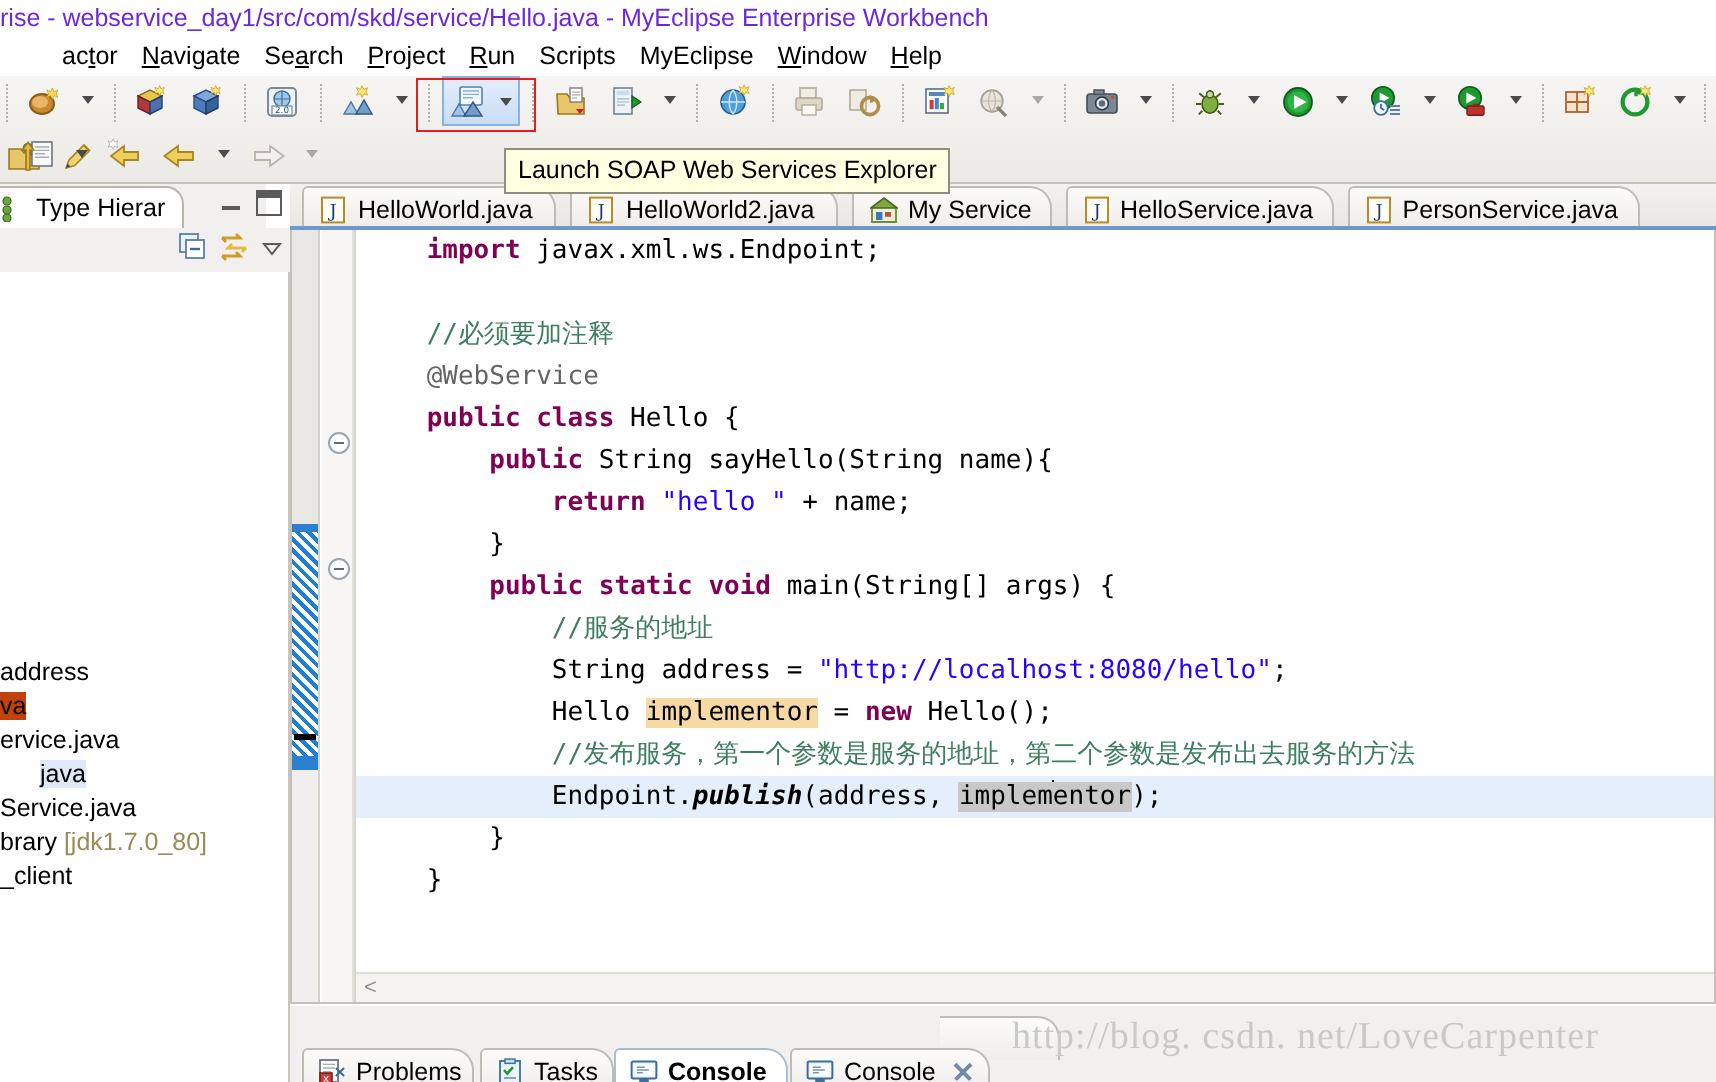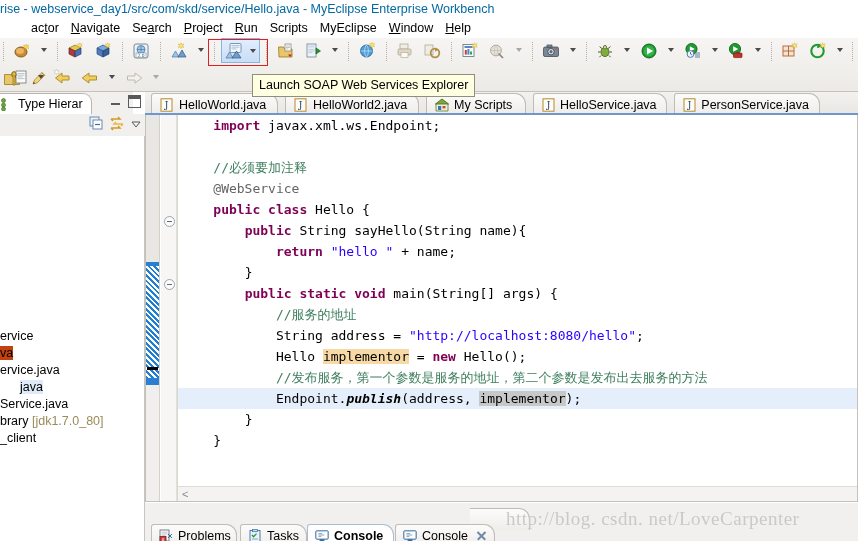--- a/index.html
+++ b/index.html
@@ -10,21 +10,21 @@
     font-family: "Liberation Sans", sans-serif;
     font-size: 12px;
     color: #000;
   }
   #app { position: relative; width: 858px; height: 541px; }
 
   
   .titlebar {
     position: absolute; left: 0; top: 0; width: 858px; height: 18px;
     background: #ffffff;
-    font-size: 12.5px; color: #0369a1;
+    font-size: 12.5px; color: #6d28d9;
     white-space: nowrap; overflow: hidden;
     padding-left: 0px; line-height: 18px;
   }
 
   
   .menubar {
     position: absolute; left: 0; top: 18px; width: 858px; height: 20px;
     background: #ffffff;
     white-space: nowrap; overflow: hidden;
     line-height: 20px;
@@ -674,21 +674,21 @@
         <span class="ic" style="width:12px;height:12px">
           <svg width="12" height="12" viewBox="0 0 12 12">
             <polygon points="2,4 10,4 6,9" fill="none" stroke="#5a5a5a" stroke-width="1"></polygon>
           </svg>
         </span>
       </div>
     </div>
 
     <div class="lv-body">
       <div class="tree" id="tree">
-          <div class="tree-row"><span>ervice</span></div>
+          <div class="tree-row"><span>address</span></div>
           <div class="tree-row"><span class="sel">va</span></div>
           <div class="tree-row"><span>ervice.java</span></div>
           <div class="tree-row"><span class="sel2">java</span></div>
           <div class="tree-row"><span>Service.java</span></div>
           <div class="tree-row"><span>brary </span><span class="dimtxt">[jdk1.7.0_80]</span></div>
           <div class="tree-row"><span>_client</span></div>
         </div>
     </div>
   </div>
 
@@ -714,21 +714,21 @@
         </div>
         <div class="ed-tab inactive" style="left: 281px; width: 100px;">
           <span class="ic" style="width: 14px; height: 14px;">
             <svg width="14" height="14" viewBox="0 0 14 14">
       <polygon points="7,1.5 13,6 13,13 1,13 1,6" fill="#e9f0da" stroke="#6d8a3c" stroke-width="0.9"></polygon>
       <rect x="3" y="8" width="3.2" height="4" fill="#3f74b5"></rect>
       <rect x="7.5" y="8" width="3" height="2.4" fill="#d04a3a"></rect>
       <polygon points="7,1 13.6,6 0.4,6" fill="#7fa83f" stroke="#4b6a1c" stroke-width="0.8"></polygon>
             </svg>
           </span>
-          <span>My Scripts</span>
+          <span>My Service</span>
         </div>
         <div class="ed-tab inactive" style="left: 388px; width: 134px;">
           <span class="ic" style="width: 14px; height: 14px;">
             <svg width="13" height="14" viewBox="0 0 13 14">
       <rect x="1" y="0.8" width="11" height="12.4" fill="#fdfcf7" stroke="#b88a2a" stroke-width="1"></rect>
       <text x="6.5" y="10.4" font-size="9" text-anchor="middle" fill="#1a3d6e" font-family="DejaVu Serif">J</text>
             </svg>
           </span>
           <span>HelloService.java</span>
         </div>

